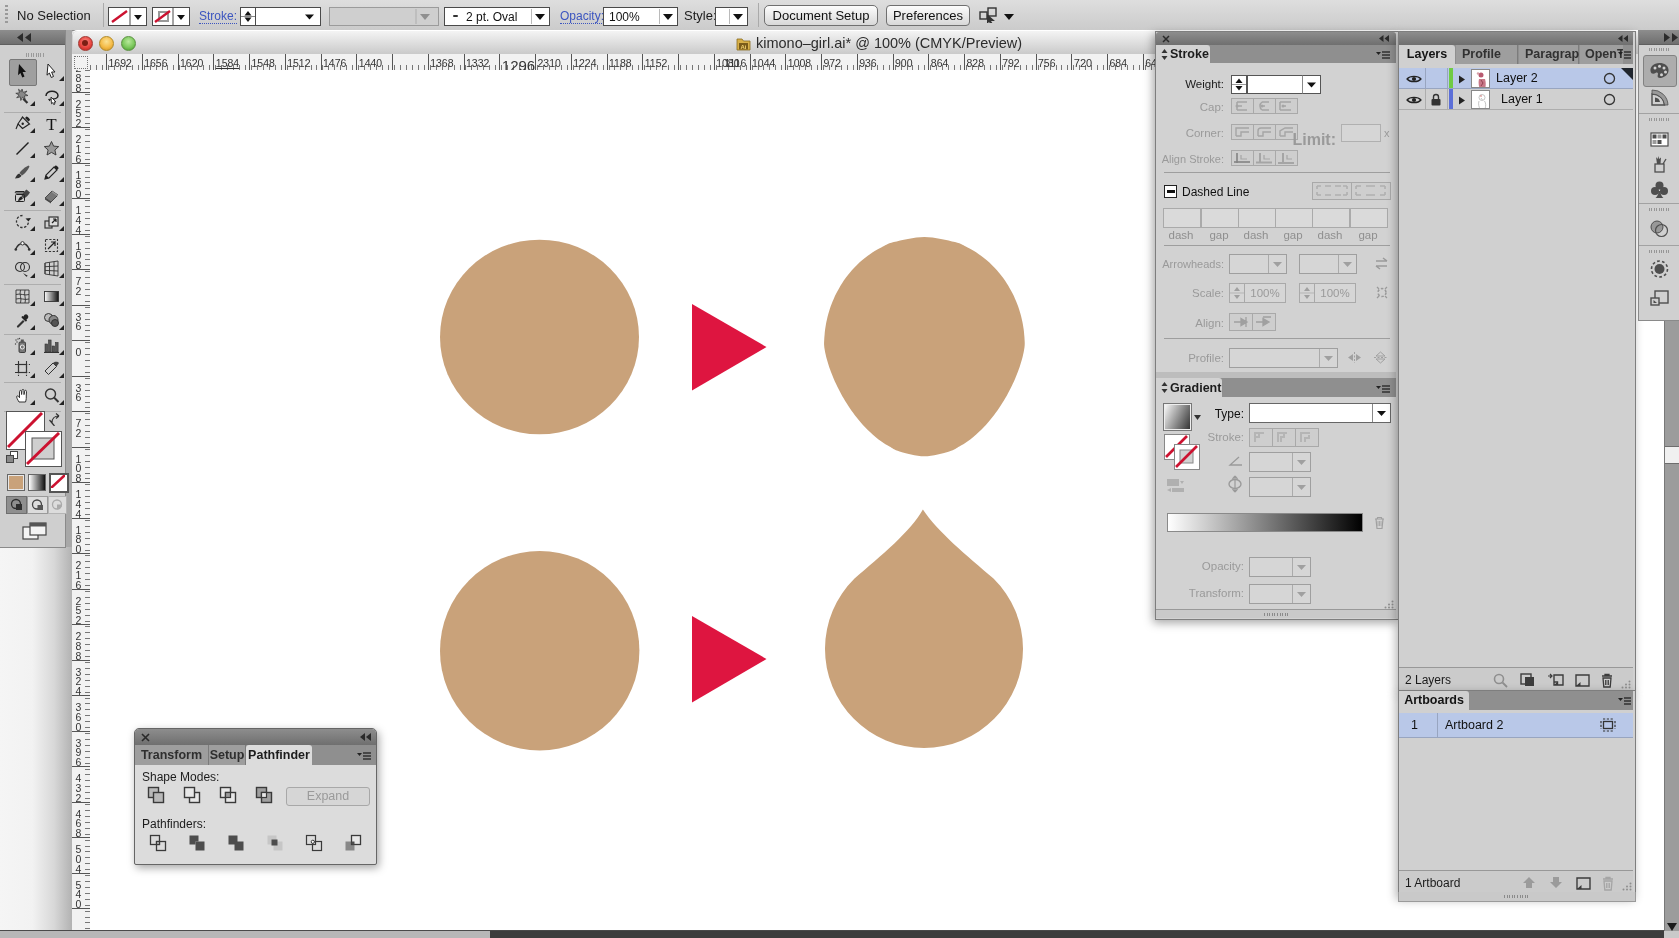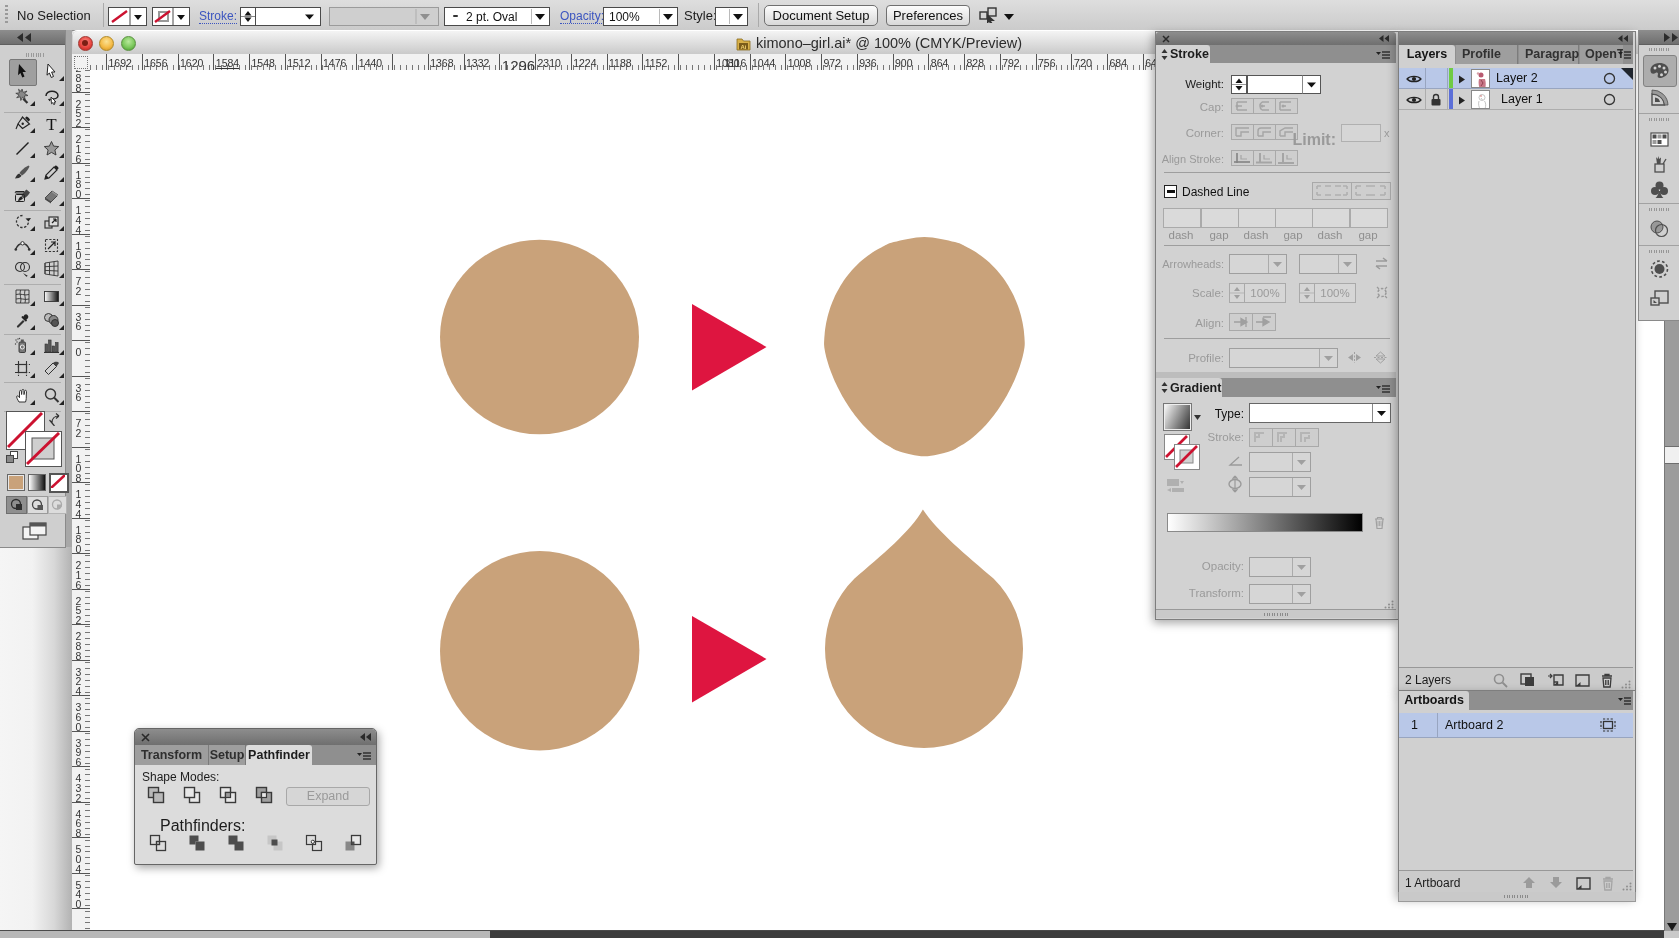--- a/index.html
+++ b/index.html
@@ -624,21 +624,21 @@
       <rect x="1.5" y="1.5" width="10" height="10" fill="#e8e8e8" stroke="#3a3a3a" stroke-width="1.4"></rect>
       <rect x="6.5" y="6.5" width="10" height="10" fill="#e8e8e8" stroke="#3a3a3a" stroke-width="1.4"></rect>
       <rect x="6.5" y="6.5" width="5" height="5" fill="#9a9a9a" stroke="#3a3a3a" stroke-width="1.2"></rect>
     </svg>
     <svg class="abs" style="left:120px;top:57px;" width="18" height="18" viewBox="0 0 18 18">
       <rect x="1.5" y="1.5" width="10" height="10" fill="#9f9f9f" stroke="#3a3a3a" stroke-width="1.4"></rect>
       <rect x="6.5" y="6.5" width="10" height="10" fill="#9f9f9f" stroke="#3a3a3a" stroke-width="1.4"></rect>
       <rect x="6.5" y="6.5" width="5" height="5" fill="#e8e8e8" stroke="#3a3a3a" stroke-width="1.2"></rect>
     </svg>
     <div class="abs" style="left:151px;top:58px;width:82px;height:17px;background:#d6d6d6;border:1px solid #a8a8a8;border-radius:3px;color:#9a9a9a;font-size:12.5px;text-align:center;line-height:17px;">Expand</div>
-    <div class="abs" style="left:7px;top:88px;font-size:16px;color:#1c1c1c;margin-left:18px;">Pathfinders:</div>
+    <div class="abs" style="left:7px;top:88px;font-size:12px;color:#1c1c1c;">Pathfinders:</div>
     <svg class="abs" style="left:14px;top:105px;" width="18" height="18" viewBox="0 0 18 18">
       <rect x="1.5" y="1.5" width="9" height="9" fill="none" stroke="#3a3a3a" stroke-width="1.3"></rect>
       <rect x="7.5" y="7.5" width="9" height="9" fill="none" stroke="#3a3a3a" stroke-width="1.3"></rect>
       <rect x="7.5" y="7.5" width="3" height="3" fill="none" stroke="#3a3a3a" stroke-width="1.1"></rect>
     </svg>
     <svg class="abs" style="left:53px;top:105px;" width="18" height="18" viewBox="0 0 18 18">
       <path d="M1.5 1.5 h9 v6 h-3 v3 h-6 z" fill="#4d4d4d"></path>
       <rect x="7.5" y="7.5" width="9" height="9" fill="#4d4d4d"></rect>
     </svg>
     <svg class="abs" style="left:92px;top:105px;" width="18" height="18" viewBox="0 0 18 18">

